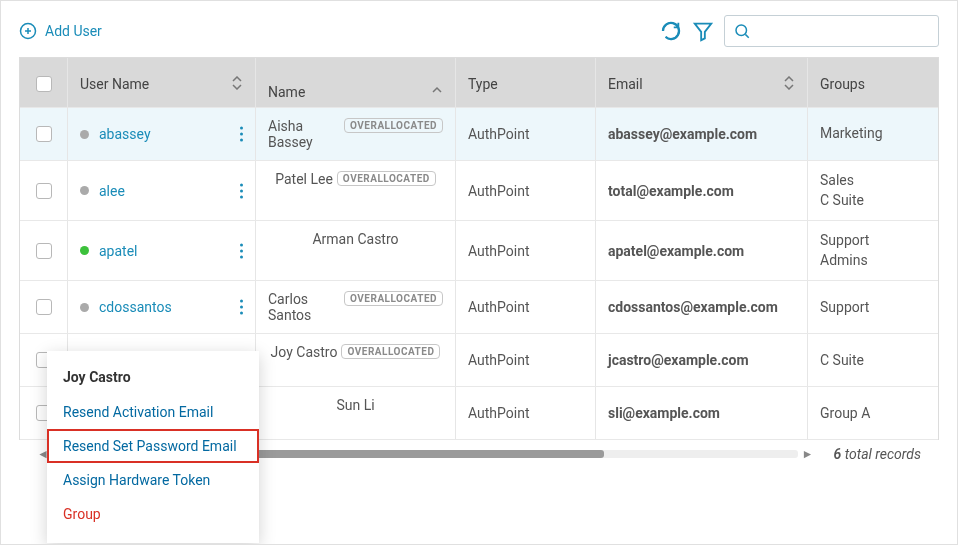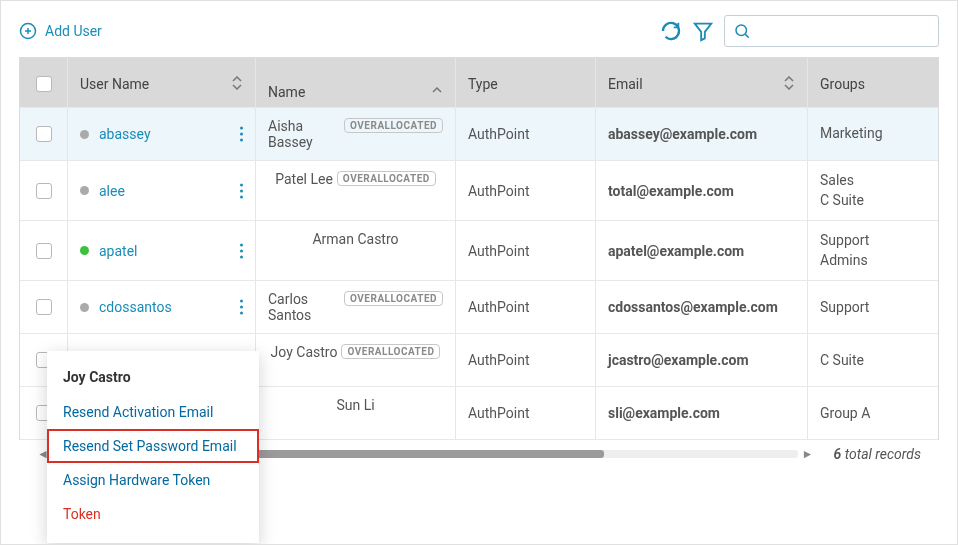--- a/index.html
+++ b/index.html
@@ -329,17 +329,17 @@
       </div>
     </div>
   </div>
 
   <div class="context-menu">
     <div class="context-title">Joy Castro</div>
     <div id="ctx-mount">
         <div class="context-item">Resend Activation Email</div>
         <div class="context-item highlight">Resend Set Password Email</div>
         <div class="context-item">Assign Hardware Token</div>
-        <div class="context-item danger">Token</div>
+        <div class="context-item danger">Group</div>
       </div>
   </div>
 
 </div>
 
 </body></html>

